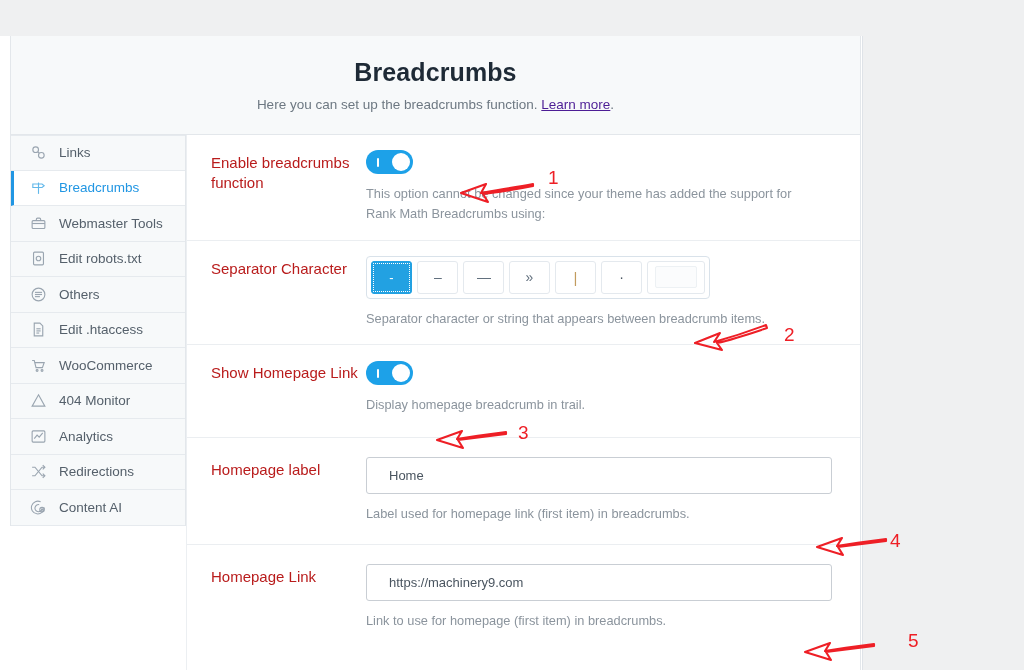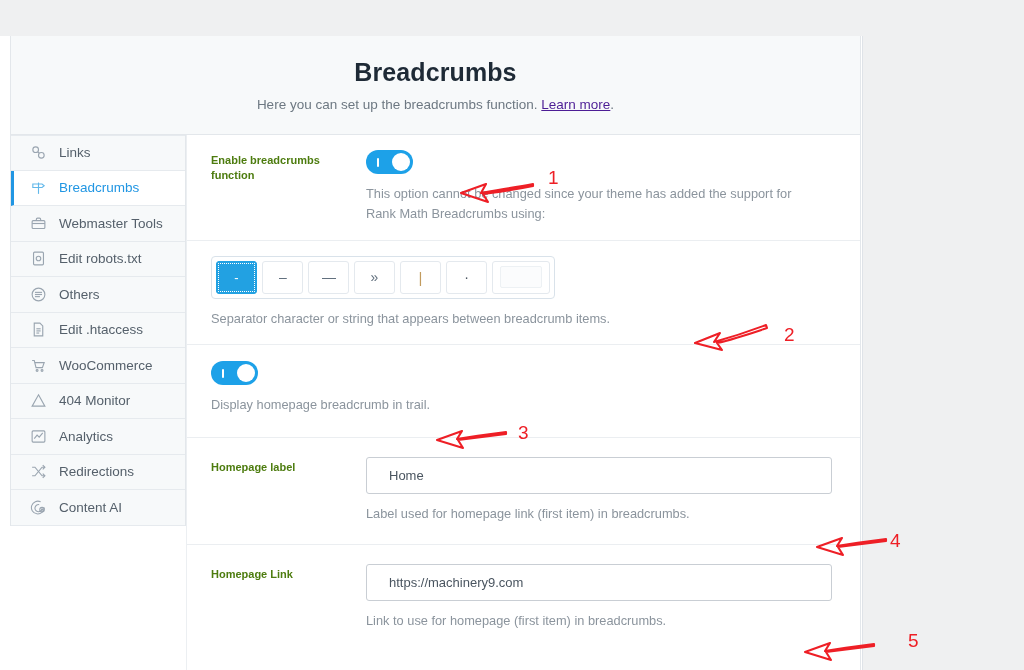--- a/index.html
+++ b/index.html
@@ -119,23 +119,23 @@
     position: relative;
     display: flex;
     padding: 0 24px 0 24px;
     border-bottom: 1px solid #ebeef1;
     box-sizing: border-box;
   }
   .setting-row.last { border-bottom: none; }
   .row-label {
     width: 155px;
     flex: 0 0 155px;
-    font-size: 11px;
-    font-weight: bold;
-    color: #4d7c0f;
+    font-size: 15px;
+    font-weight: normal;
+    color: #b91c1c;
     line-height: 1.35;
     padding-top: 18px;
   }
   .row-field {
     flex: 1 1 auto;
     padding-top: 15px;
     padding-bottom: 16px;
   }
   .help-text {
     font-size: 12.8px;
@@ -393,20 +393,21 @@
       <div class="row-field">
         <div class="toggle">
           <span class="bar"></span>
           <span class="knob"></span>
         </div>
         <p class="help-text gap" style="width:452px;">This option cannot be changed since your theme has added the support for Rank Math Breadcrumbs using:</p>
       </div>
     </div>
 
     <div class="setting-row">
+      <div class="row-label">Separator Character</div>
       <div class="row-field">
         <div class="sep-group">
           <div class="sep-btn selected">
               <span class="dash-sm">-</span>
             </div>
           <div class="sep-btn">
               <span class="dash-md">–</span>
             </div>
           <div class="sep-btn">
               <span class="dash-lg">—</span>
@@ -422,20 +423,21 @@
             </div>
           <div class="sep-btn wide">
             <span class="sep-input"></span>
           </div>
         </div>
         <p class="help-text gap">Separator character or string that appears between breadcrumb items.</p>
       </div>
     </div>
 
     <div class="setting-row">
+      <div class="row-label">Show Homepage Link</div>
       <div class="row-field" style="padding-top:16px;padding-bottom:22px;">
         <div class="toggle">
           <span class="bar"></span>
           <span class="knob"></span>
         </div>
         <p class="help-text gap">Display homepage breadcrumb in trail.</p>
       </div>
     </div>
 
     <div class="setting-row">

